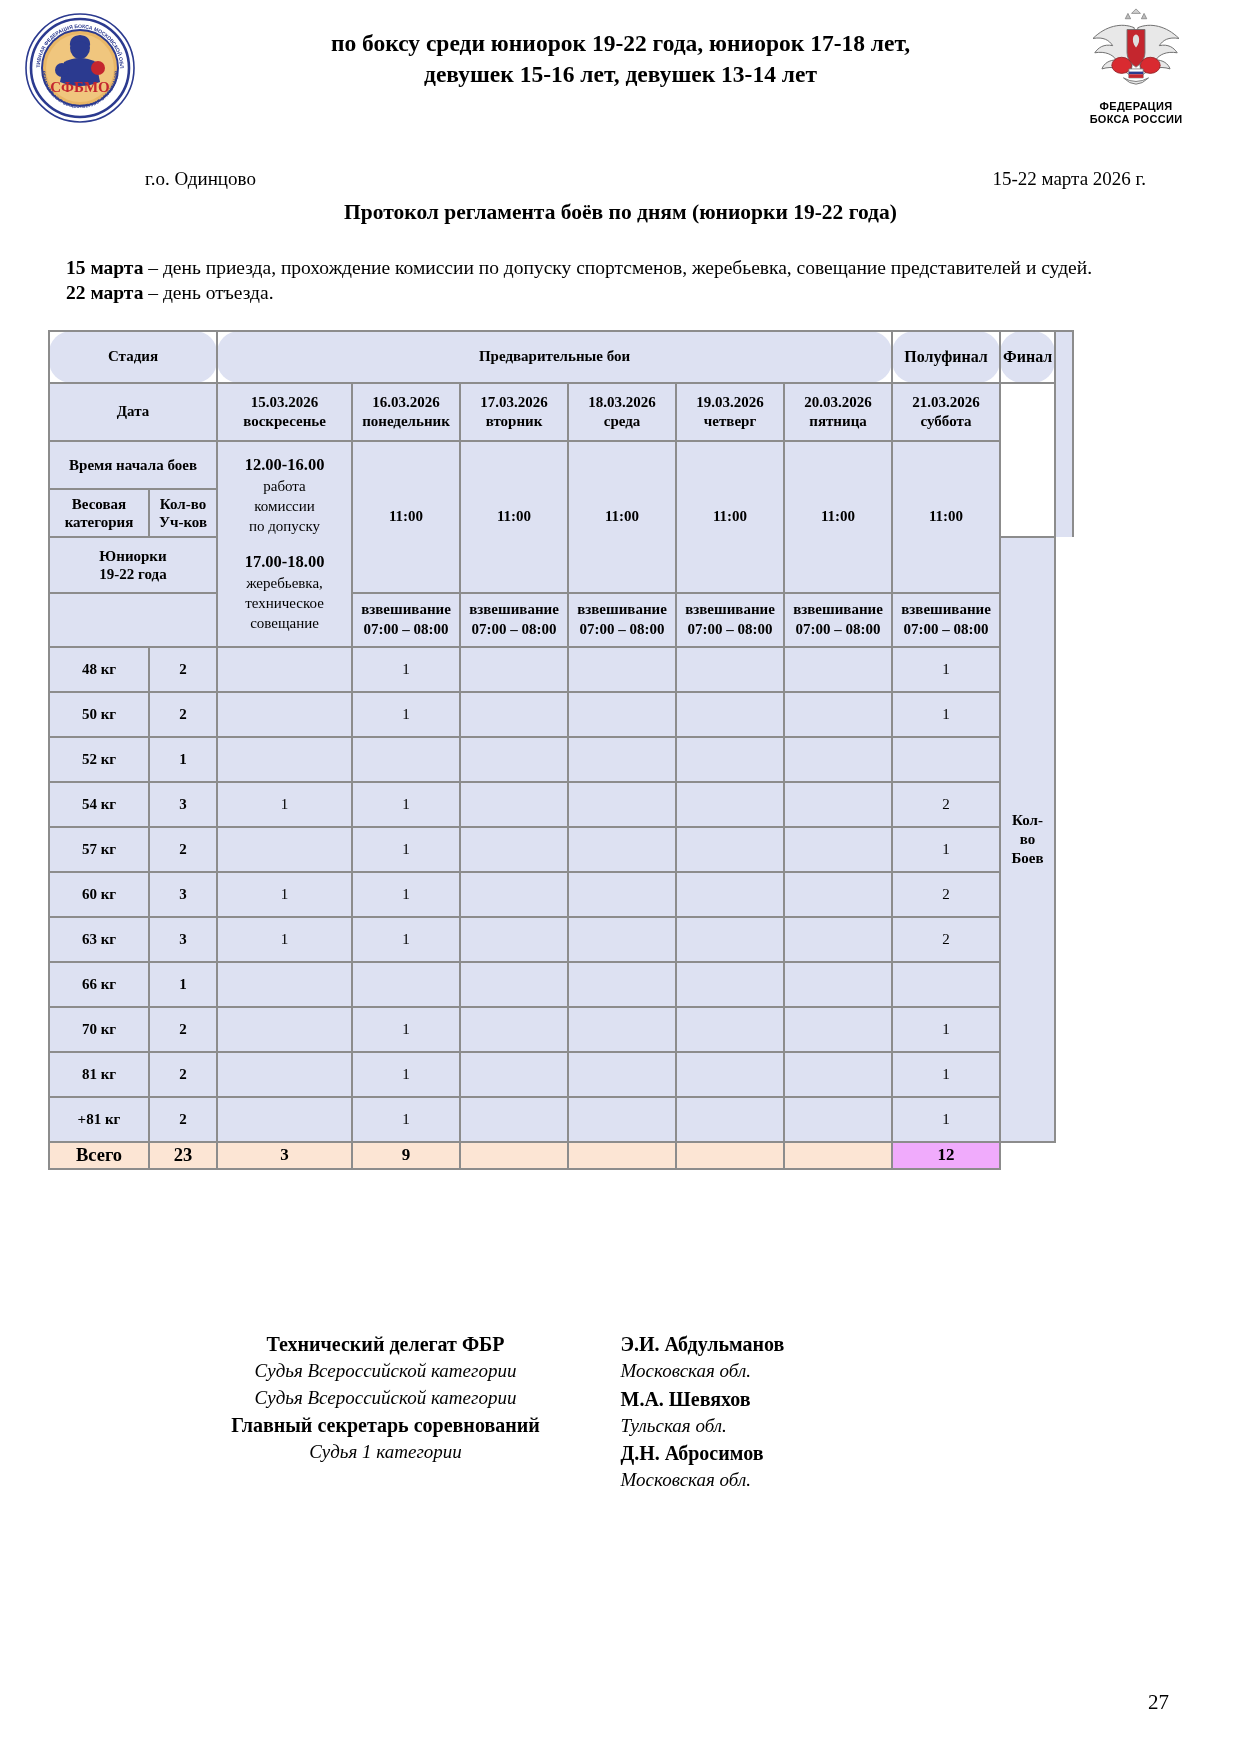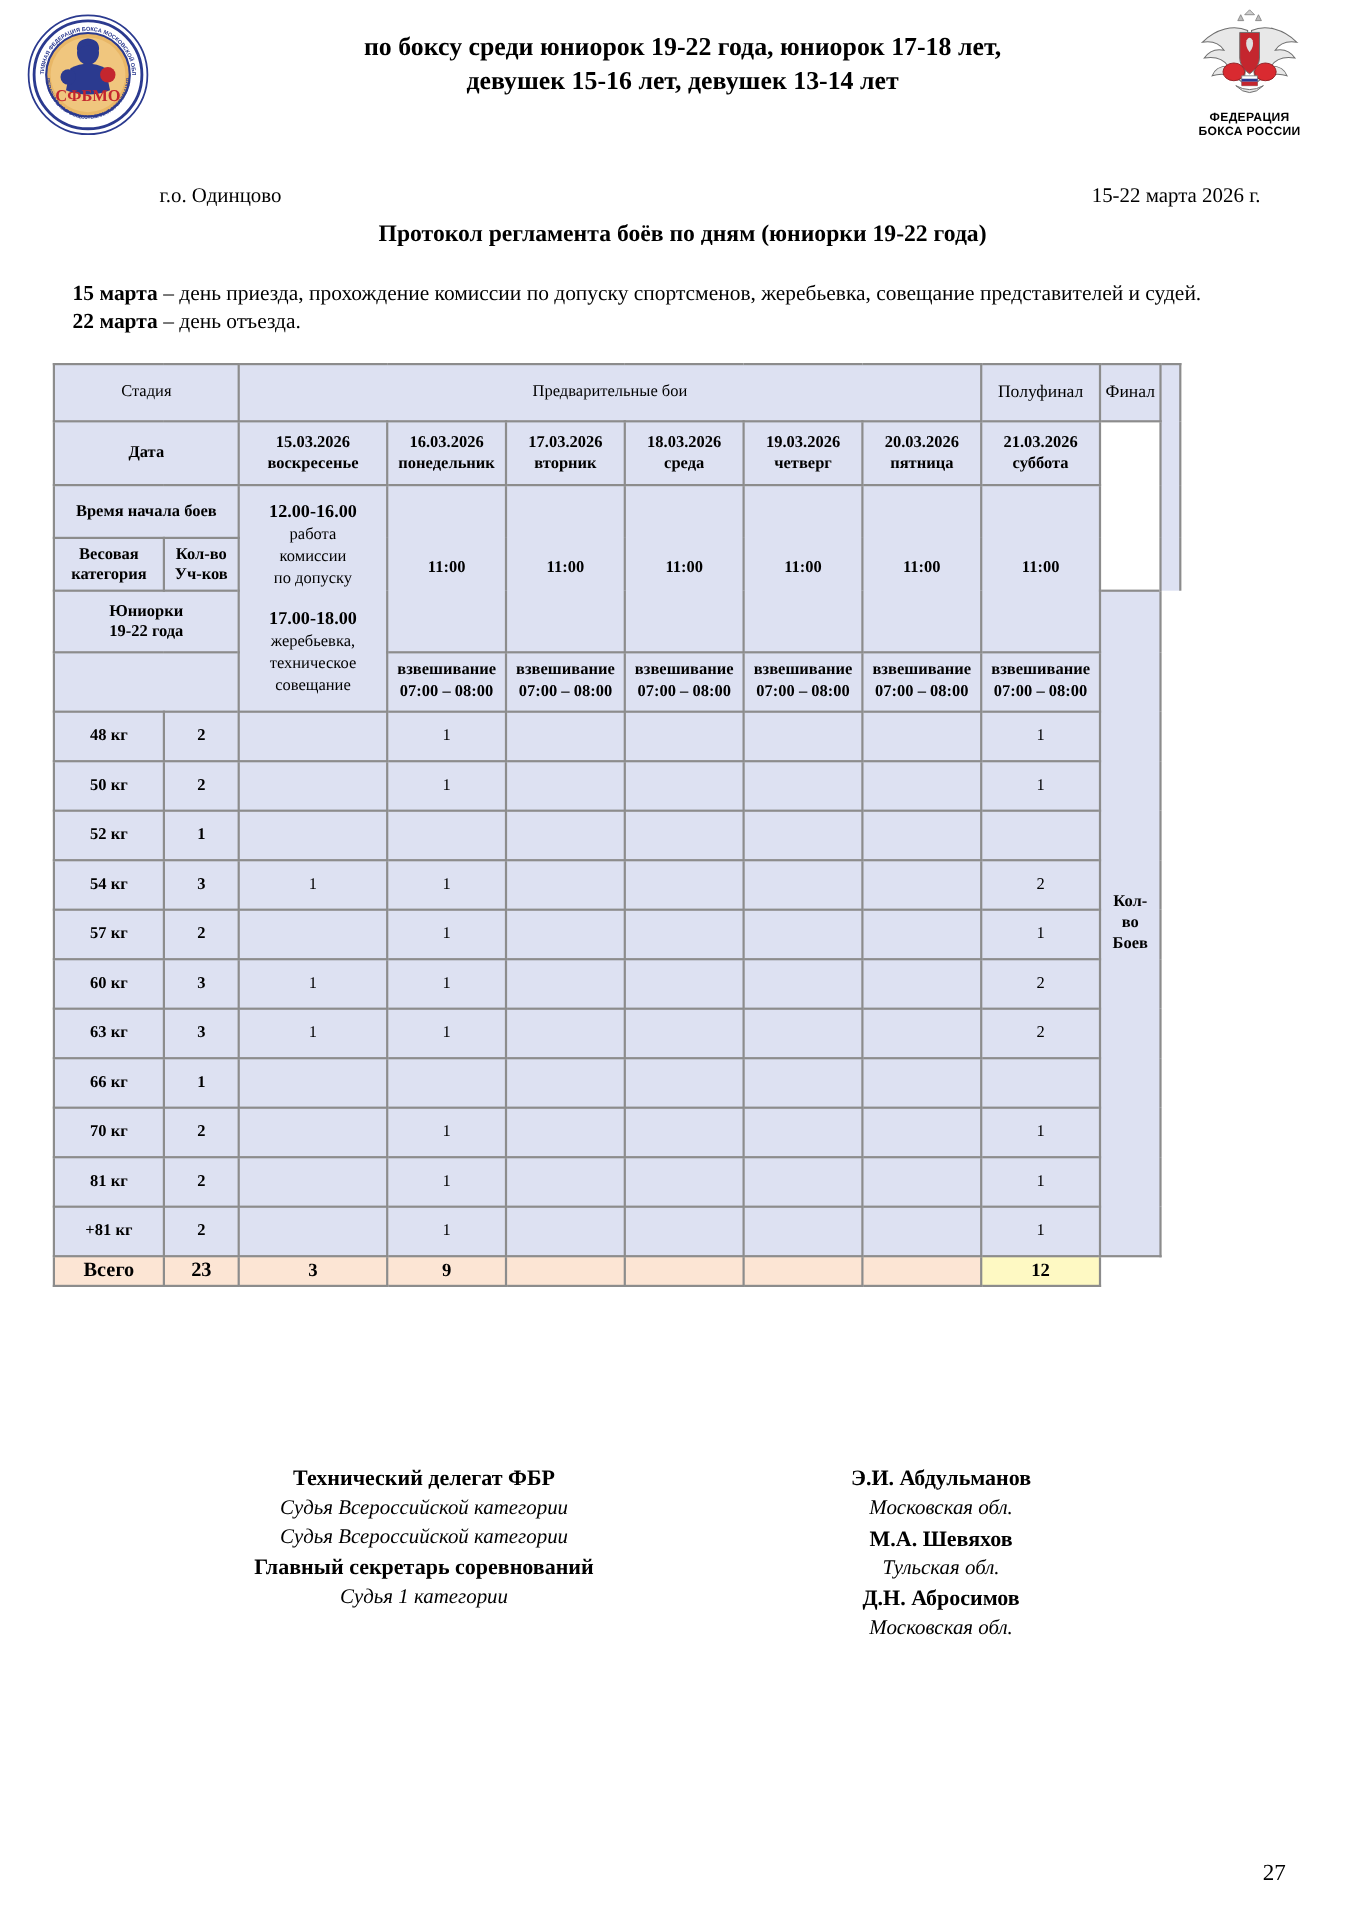--- a/index.html
+++ b/index.html
@@ -85,21 +85,21 @@
     width: 1026px;
   }
   table.sched td {
     border: 2px solid #8c8c8c;
     background: #dde1f2;
     text-align: center;
     vertical-align: middle;
     font-size: 15px;
     padding: 2px 2px;
   }
-  td.stage      { font-size: 19px; font-weight: normal; height: 46px; }
+  td.stage      { font-size: 19px; font-weight: bold; height: 46px; border-radius: 22px; }
   td.datelbl    { font-size: 21px; font-weight: bold; }
   td.datecell   { font-size: 14.5px; font-weight: bold; line-height: 1.25; height: 52px; }
   td.timelbl    { font-size: 17px; font-weight: bold; line-height: 1.2; }
   td.subhdr     { font-size: 14px; font-weight: bold; line-height: 1.2; }
   td.bigtime    { font-size: 24px; font-weight: bold; }
   td.weigh      { font-size: 12.5px; font-weight: bold; line-height: 1.3; height: 48px; }
   td.grouplbl   { font-size: 20px; font-weight: bold; line-height: 1.2; height: 50px; }
   td.wcat       { font-size: 18.5px; font-weight: bold; height: 39px; }
   td.wnum       { font-size: 17px; font-weight: bold; }
   td.commission {
@@ -125,40 +125,40 @@
     background: #fce5d4;
     font-size: 18.5px;
     font-weight: bold;
   }
   tr.total td.tfight {
     background: #fce5d4;
     font-size: 17px;
     font-weight: bold;
   }
   tr.total td.tcnt {
-    background: #fef9c3;
+    background: #f0abfc;
     font-size: 17px;
     font-weight: bold;
   }
 
   
   .signatures {
     position: absolute;
     left: 0;
     top: 1330px;
     width: 1241px;
   }
   .sig-grid {
     display: flex;
     justify-content: center;
     gap: 0;
   }
   .sig-col { width: 470px; }
   .sig-col.left  { text-align: center; }
-  .sig-col.right { text-align: center; }
+  .sig-col.right { }
   .sig-bold { font-weight: bold; font-size: 20px; line-height: 1.40; }
   .sig-ital { font-style: italic; font-size: 19px; line-height: 1.40; }
 
   .page-num {
     position: absolute;
     right: 72px;
     top: 1690px;
     font-size: 21px;
   }
 </style>

